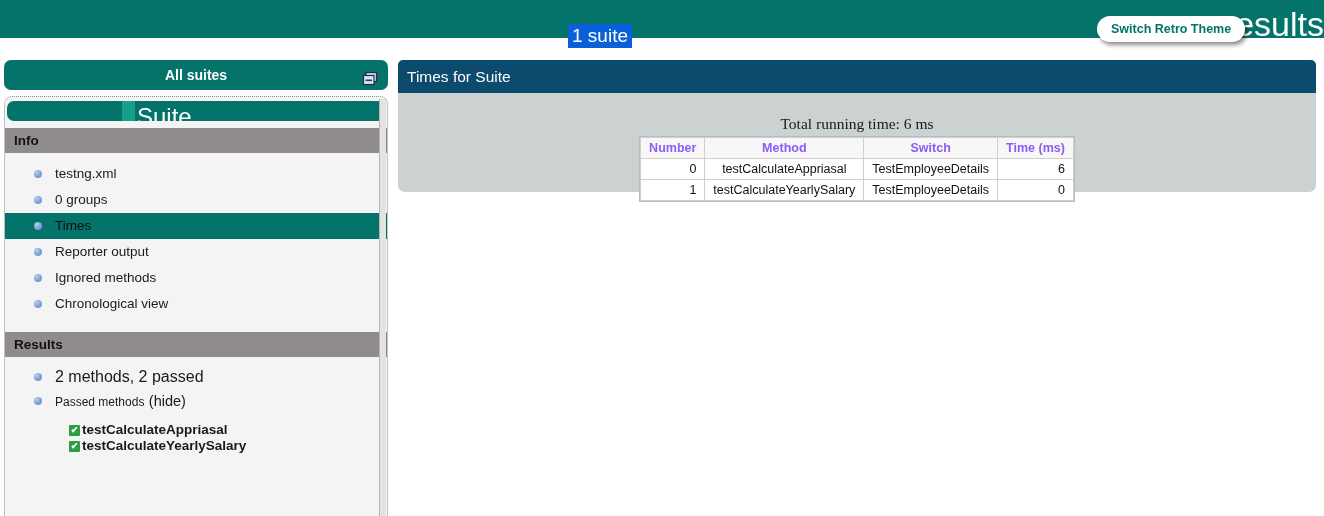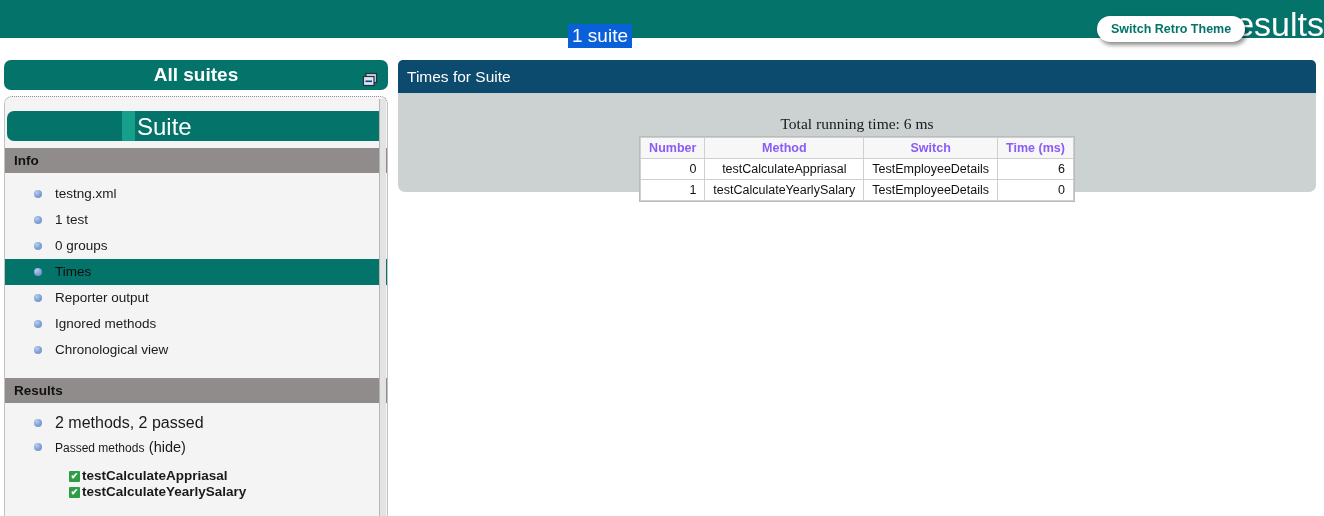--- a/index.html
+++ b/index.html
@@ -64,21 +64,21 @@
   .teal-bar {
     background: #04736a;
     border-radius: 7px;
     color: #ffffff;
     position: relative;
   }
   #all-suites-bar {
     height: 30px;
     line-height: 30px;
     text-align: center;
-    font-size: 19px;
+    font-size: 14px;
     font-weight: bold;
     cursor: pointer;
   }
   #collapse-all-icon {
     position: absolute;
     right: 10px; top: 7px;
     width: 16px; height: 16px;
     cursor: pointer;
   }
 
@@ -86,22 +86,22 @@
     position: absolute;
     left: 0; top: 36px;
     width: 384px;
     height: 444px;
     border: 1px dotted #909090;
     border-radius: 8px;
     background: #f4f4f4;
     overflow: hidden;
   }
   #suite-title-bar {
-    margin: 14px 2px 0 2px;
-    height: 30px;
+    margin: 4px 2px 0 2px;
+    height: 20px;
     border-radius: 7px;
     background: #04736a;
     position: relative;
     overflow: hidden;
     cursor: pointer;
   }
   #suite-pass-bar {
     position: absolute;
     left: 115px; top: 0;
     width: 13px; height: 30px;
@@ -295,24 +295,20 @@
       <span id="suite-pass-bar"></span>
       <span id="suite-title-text">Suite</span>
     </div>
 
     <div class="section-header">Info</div>
     <div class="section-body">
       <ul class="nav-list">
         <li>
           <span class="bullet"></span>
           <span>testng.xml</span>
-        </li>
-        <li>
-          <span class="bullet"></span>
-          <span>1 test</span>
         </li>
         <li>
           <span class="bullet"></span>
           <span>0 groups</span>
         </li>
         <li class="selected">
           <span class="bullet"></span>
           <span>Times</span>
         </li>
         <li>

